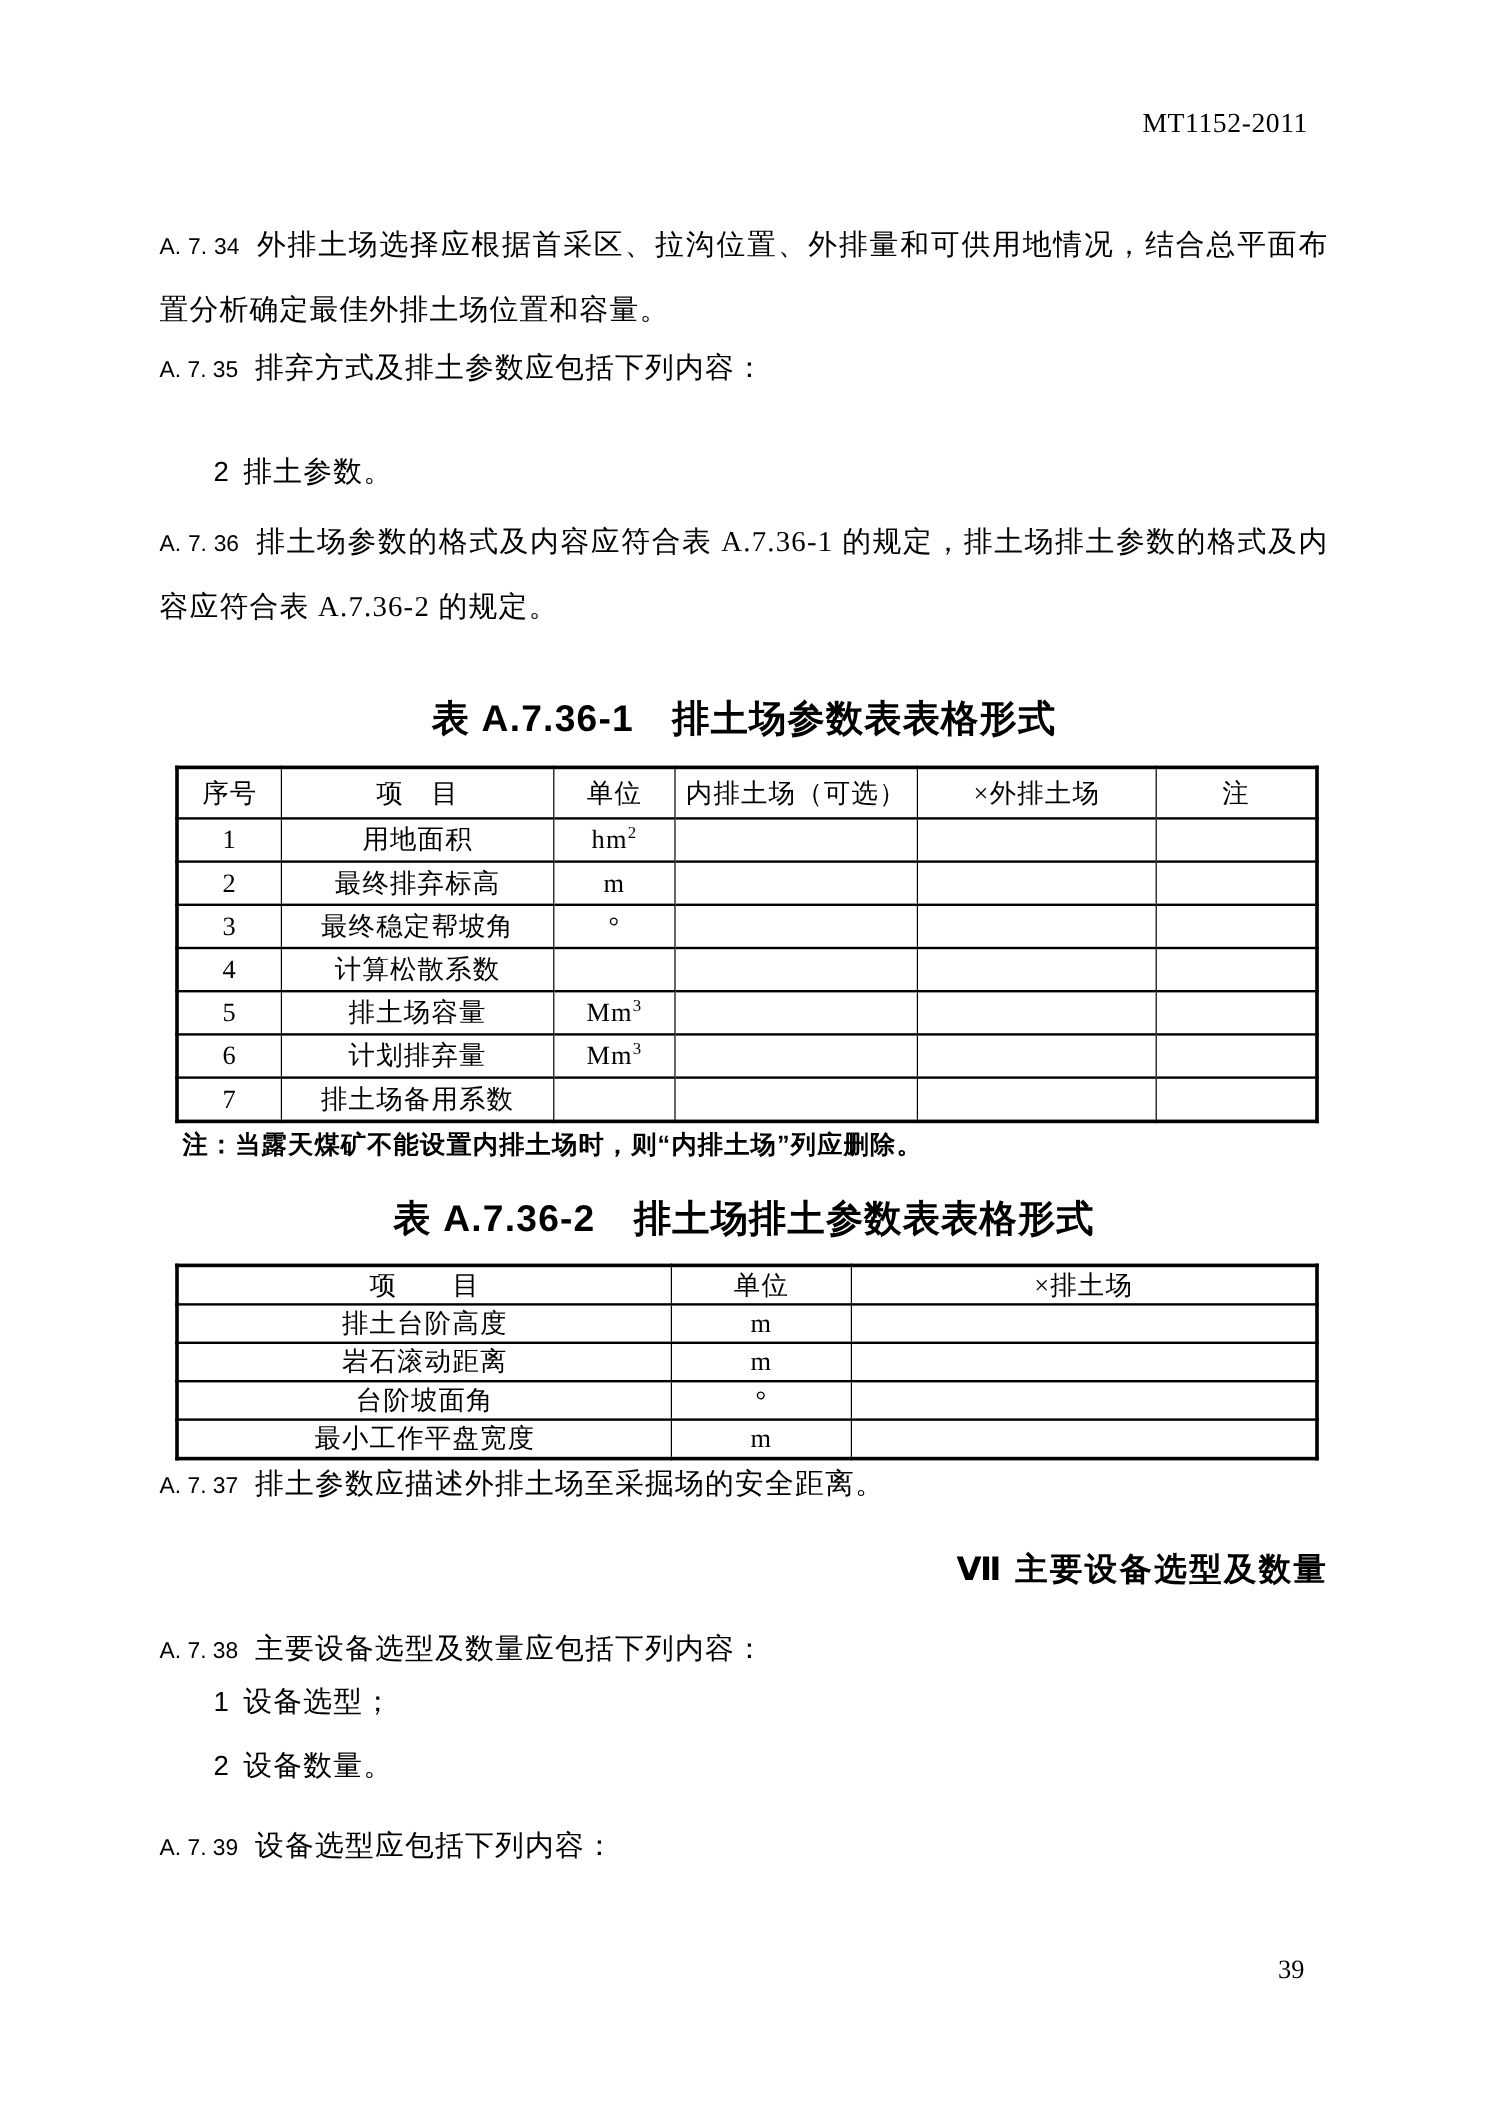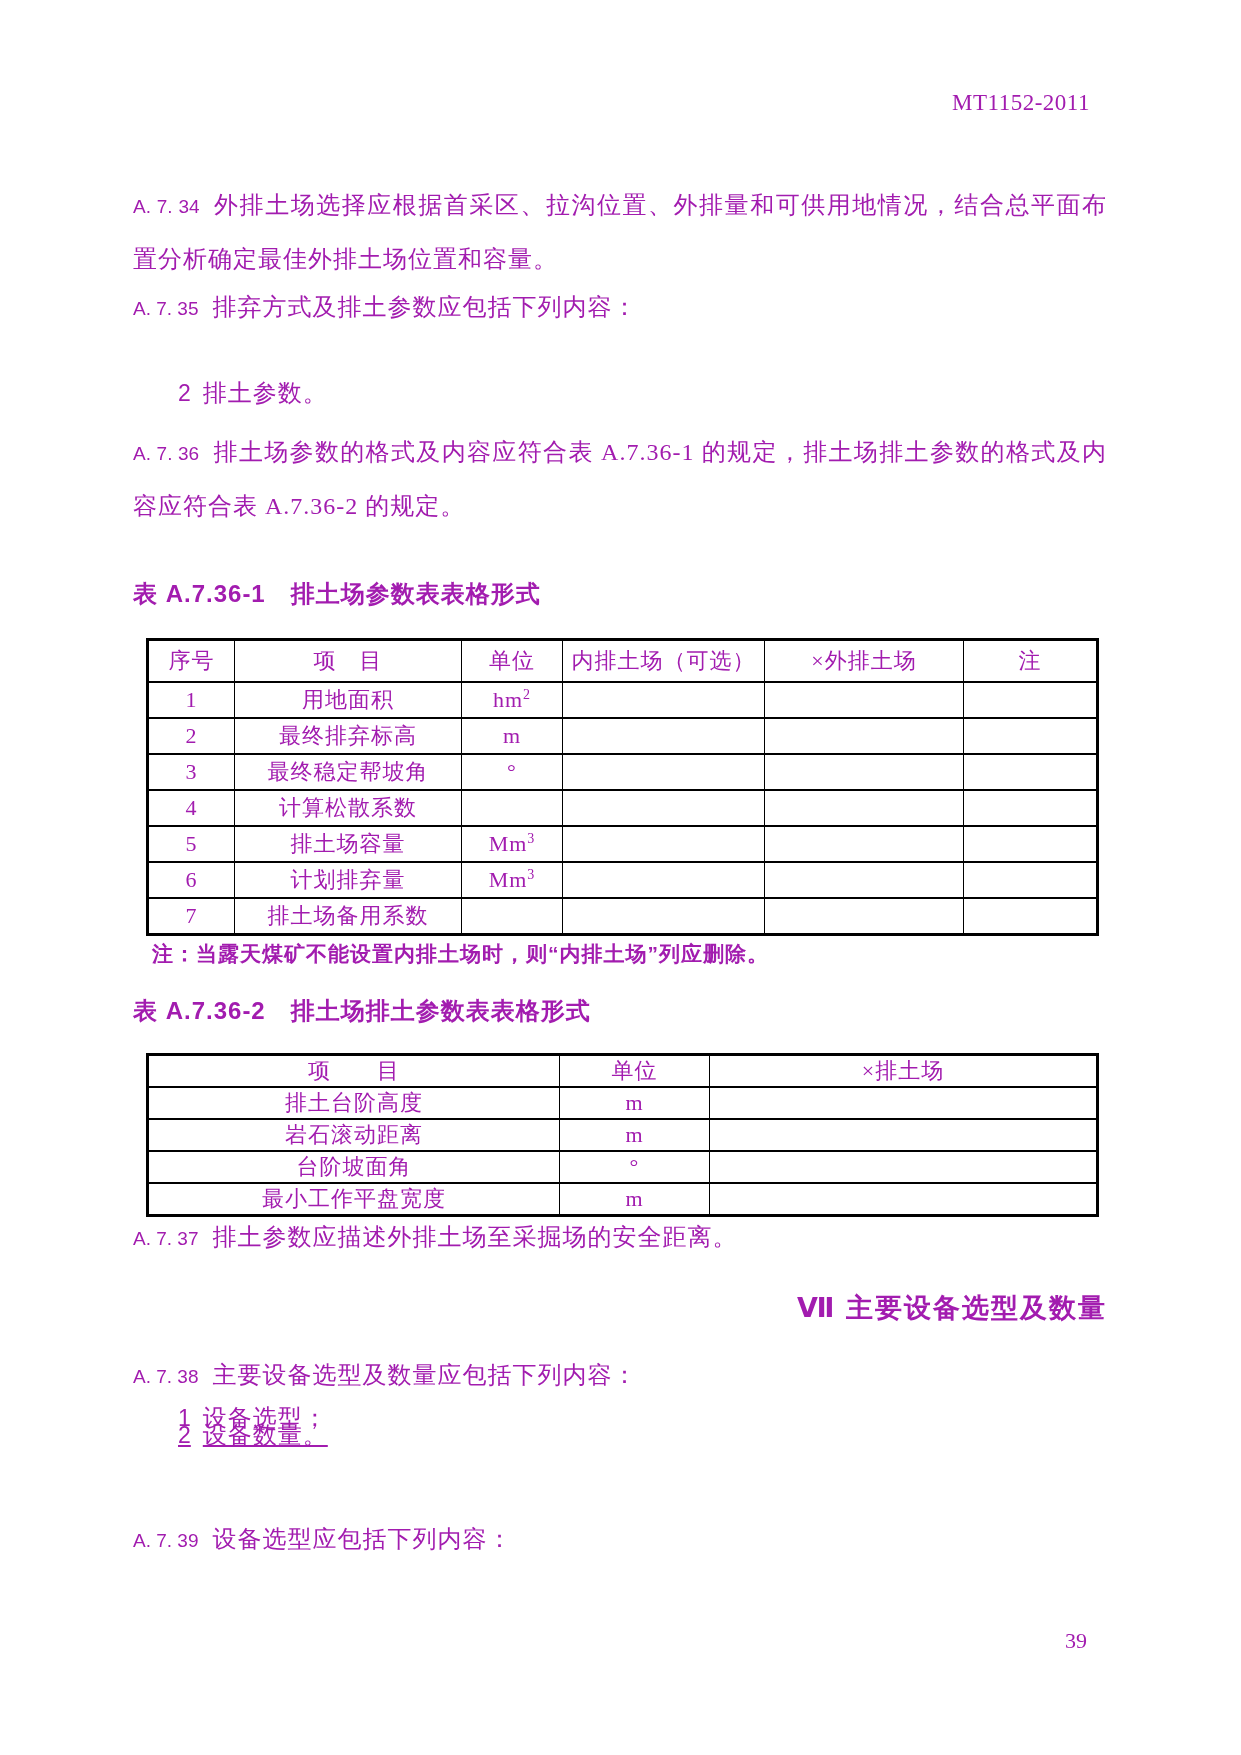--- a/index.html
+++ b/index.html
@@ -1,21 +1,21 @@
 <!DOCTYPE html>
 <html><head>
 <meta charset="utf-8">
 <style>
   html,body{margin:0;padding:0;background:#ffffff;}
   .page{
     position:relative;
     width:1241px;height:1755px;
     background:#ffffff;
     font-family:"Liberation Serif","DejaVu Serif",serif;
-    color:#a21caf;
+    color:#000000;
     overflow:hidden;
   }
   .docnum{
     position:absolute;top:90px;right:151px;
     font-size:23px;letter-spacing:0.5px;
     font-family:"Liberation Serif","DejaVu Serif",serif;
   }
   .para{
     position:absolute;left:133px;right:134px;
     font-size:24px;line-height:52px;
@@ -29,22 +29,23 @@
   .item{
     position:absolute;left:178px;right:134px;
     font-size:24px;line-height:34px;letter-spacing:1px;
   }
   .item .num{
     font-family:"Liberation Sans","DejaVu Sans",sans-serif;
     font-size:23px;margin-right:12px;letter-spacing:0;
   }
   .caption{
     position:absolute;left:133px;width:974px;
-    font-family:"Liberation Sans","DejaVu Sans",sans-serif;
-    font-weight:bold;font-size:24px;letter-spacing:1px;
+    text-align:center;
+    font-family:"Liberation Sans","DejaVu Sans",sans-serif;
+    font-weight:bold;font-size:31px;letter-spacing:1px;
   }
   .sec-heading{
     position:absolute;left:133px;width:974px;
     text-align:right;
     font-family:"Liberation Sans","DejaVu Sans",sans-serif;
     font-weight:bold;font-size:27px;letter-spacing:2px;
   }
   table.doc{
     position:absolute;left:146px;width:950px;
     border-collapse:collapse;table-layout:fixed;
@@ -212,19 +213,19 @@
   </table>
 
   <div class="para" style="top:1211px;"><span class="label">A. 7. 37</span><span>排土参数应描述外排土场至采掘场的安全距离。</span></div>
 
   <div class="sec-heading" style="top:1290px;">Ⅶ  主要设备选型及数量</div>
 
   <div class="para" style="top:1349px;"><span class="label">A. 7. 38</span><span>主要设备选型及数量应包括下列内容：</span></div>
 
   <div class="item" style="top:1401px;"><span class="num">1</span><span>设备选型；</span></div>
 
-  <div class="item" style="top:1418px;text-decoration:underline;"><span class="num">2</span><span>设备数量。</span></div>
+  <div class="item" style="top:1454px;"><span class="num">2</span><span>设备数量。</span></div>
 
   <div class="para" style="top:1513px;"><span class="label">A. 7. 39</span><span>设备选型应包括下列内容：</span></div>
 
   <div class="pagenum">39</div>
 
 </div>
 
 </body></html>

